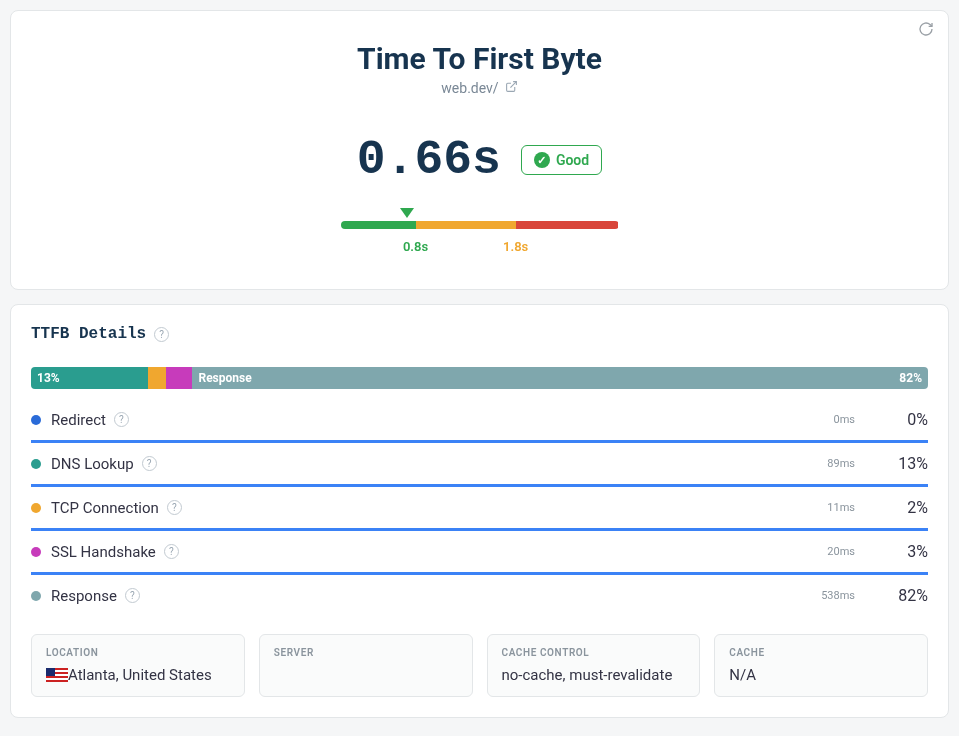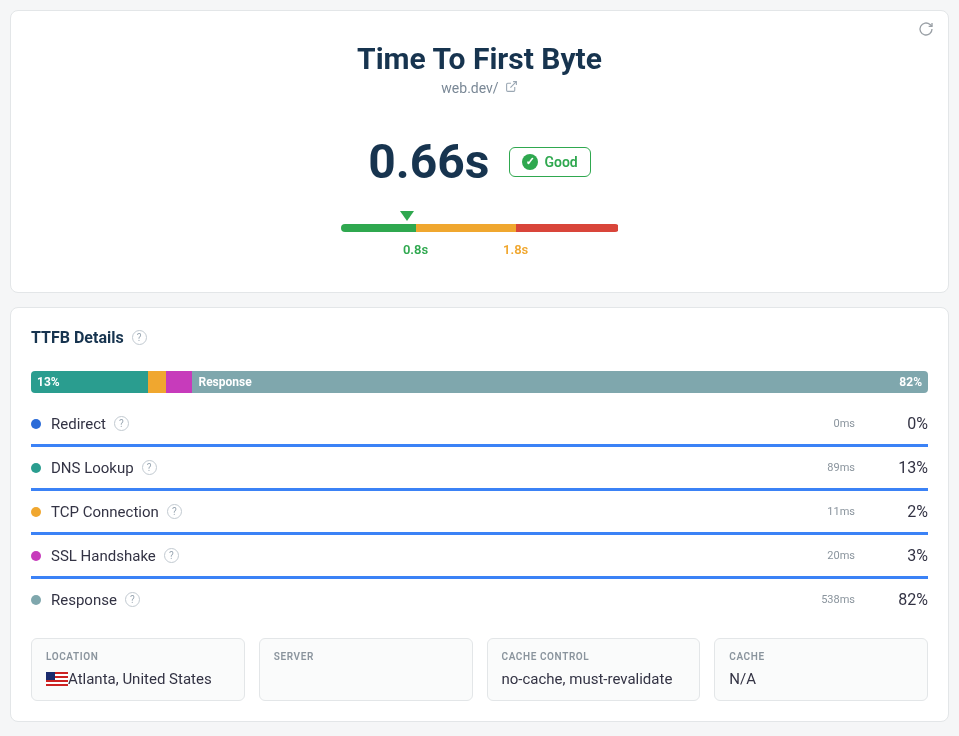--- a/index.html
+++ b/index.html
@@ -4,37 +4,37 @@
 <style>
 * { box-sizing: border-box; margin: 0; padding: 0; }
 body { font-family: -apple-system, BlinkMacSystemFont, "Segoe UI", Roboto, Helvetica, Arial, sans-serif; background: #f5f6f7; padding: 10px; color: #223; }
 .card { background: #fff; border: 1px solid #e3e6e8; border-radius: 8px; position: relative; }
 .main-card { padding: 20px 20px 30px; text-align: center; margin-bottom: 14px; }
 .refresh { position: absolute; top: 10px; right: 14px; color: #9aa0a6; cursor: pointer; }
 .title { font-size: 30px; font-weight: 700; color: #17344f; margin-top: 10px; }
 .url-row { margin-top: 4px; color: #7a8896; font-size: 14px; display: inline-flex; align-items: center; gap: 6px; }
 .url-row .ext { color: #9aa7b3; }
 .value-row { display: flex; align-items: center; justify-content: center; gap: 20px; margin-top: 36px; }
-.big-value { font-size: 48px; font-weight: 700; color: #17344f; }
+.big-value { font-size: 48px; font-weight: 700; color: #17344f; font-family: Liberation Mono, monospace; }
 .badge { display: inline-flex; align-items: center; gap: 6px; border: 1px solid #2fa84f; color: #2fa84f; border-radius: 6px; padding: 6px 12px; font-size: 14px; font-weight: 600; }
 .badge .check { width: 16px; height: 16px; background:#2fa84f; border-radius:50%; display:inline-flex; align-items:center; justify-content:center; color:#fff; font-size:11px; }
 .scale-wrap { display:flex; justify-content:center; margin-top: 34px; }
 .scale { width: 278px; position: relative; }
 .scale-bar { display:flex; height:8px; border-radius:4px; overflow:hidden; }
 .seg-green { background:#2fa84f; flex: 0 0 27%; }
 .seg-orange { background:#f0a72f; flex: 0 0 36%; }
 .seg-red { background:#d9453a; flex: 0 0 37%; }
 .marker { position:absolute; top:-13px; width:0; height:0; border-left:7px solid transparent; border-right:7px solid transparent; border-top:10px solid #2fa84f; transform:translateX(-50%); }
 .scale-labels { position:relative; height:20px; margin-top:10px; font-size:13px; color:#17344f; font-weight:600;text-decoration:underline; }
 .lbl1 { position:absolute; transform:translateX(-50%); color:#2fa84f; }
 .lbl2 { position:absolute; transform:translateX(-50%); color:#f0a72f; }
 
 .details-card { padding: 0 0 20px 0; }
 .details-header { padding: 20px 20px 10px; display:flex; align-items:center; gap:8px; }
-.details-header h3 { font-size:16px; color:#17344f; font-weight:700; }
+.details-header h3 { font-size:16px; color:#17344f; font-weight:700;font-family:Liberation Mono, monospace; }
 .help { width:15px; height:15px; display:inline-flex; align-items:center; justify-content:center; font-size:10px; color:#9aa7b3; border:1px solid #c2cad1; border-radius:50%; cursor:pointer; }
 
 .stacked { margin: 14px 20px 0; display:flex; height:22px; border-radius:4px; overflow:hidden; font-size:12px; color:#fff; font-weight:700; }
 .stk { display:flex; align-items:center; padding:0 6px; }
 .stk-dns { background:#2a9d8f; }
 .stk-tcp { background:#f0a72f; }
 .stk-ssl { background:#c73bbb; }
 .stk-resp { background:#7fa7ad; flex:1; justify-content:space-between; }
 
 .rows { margin: 10px 20px 0; }

